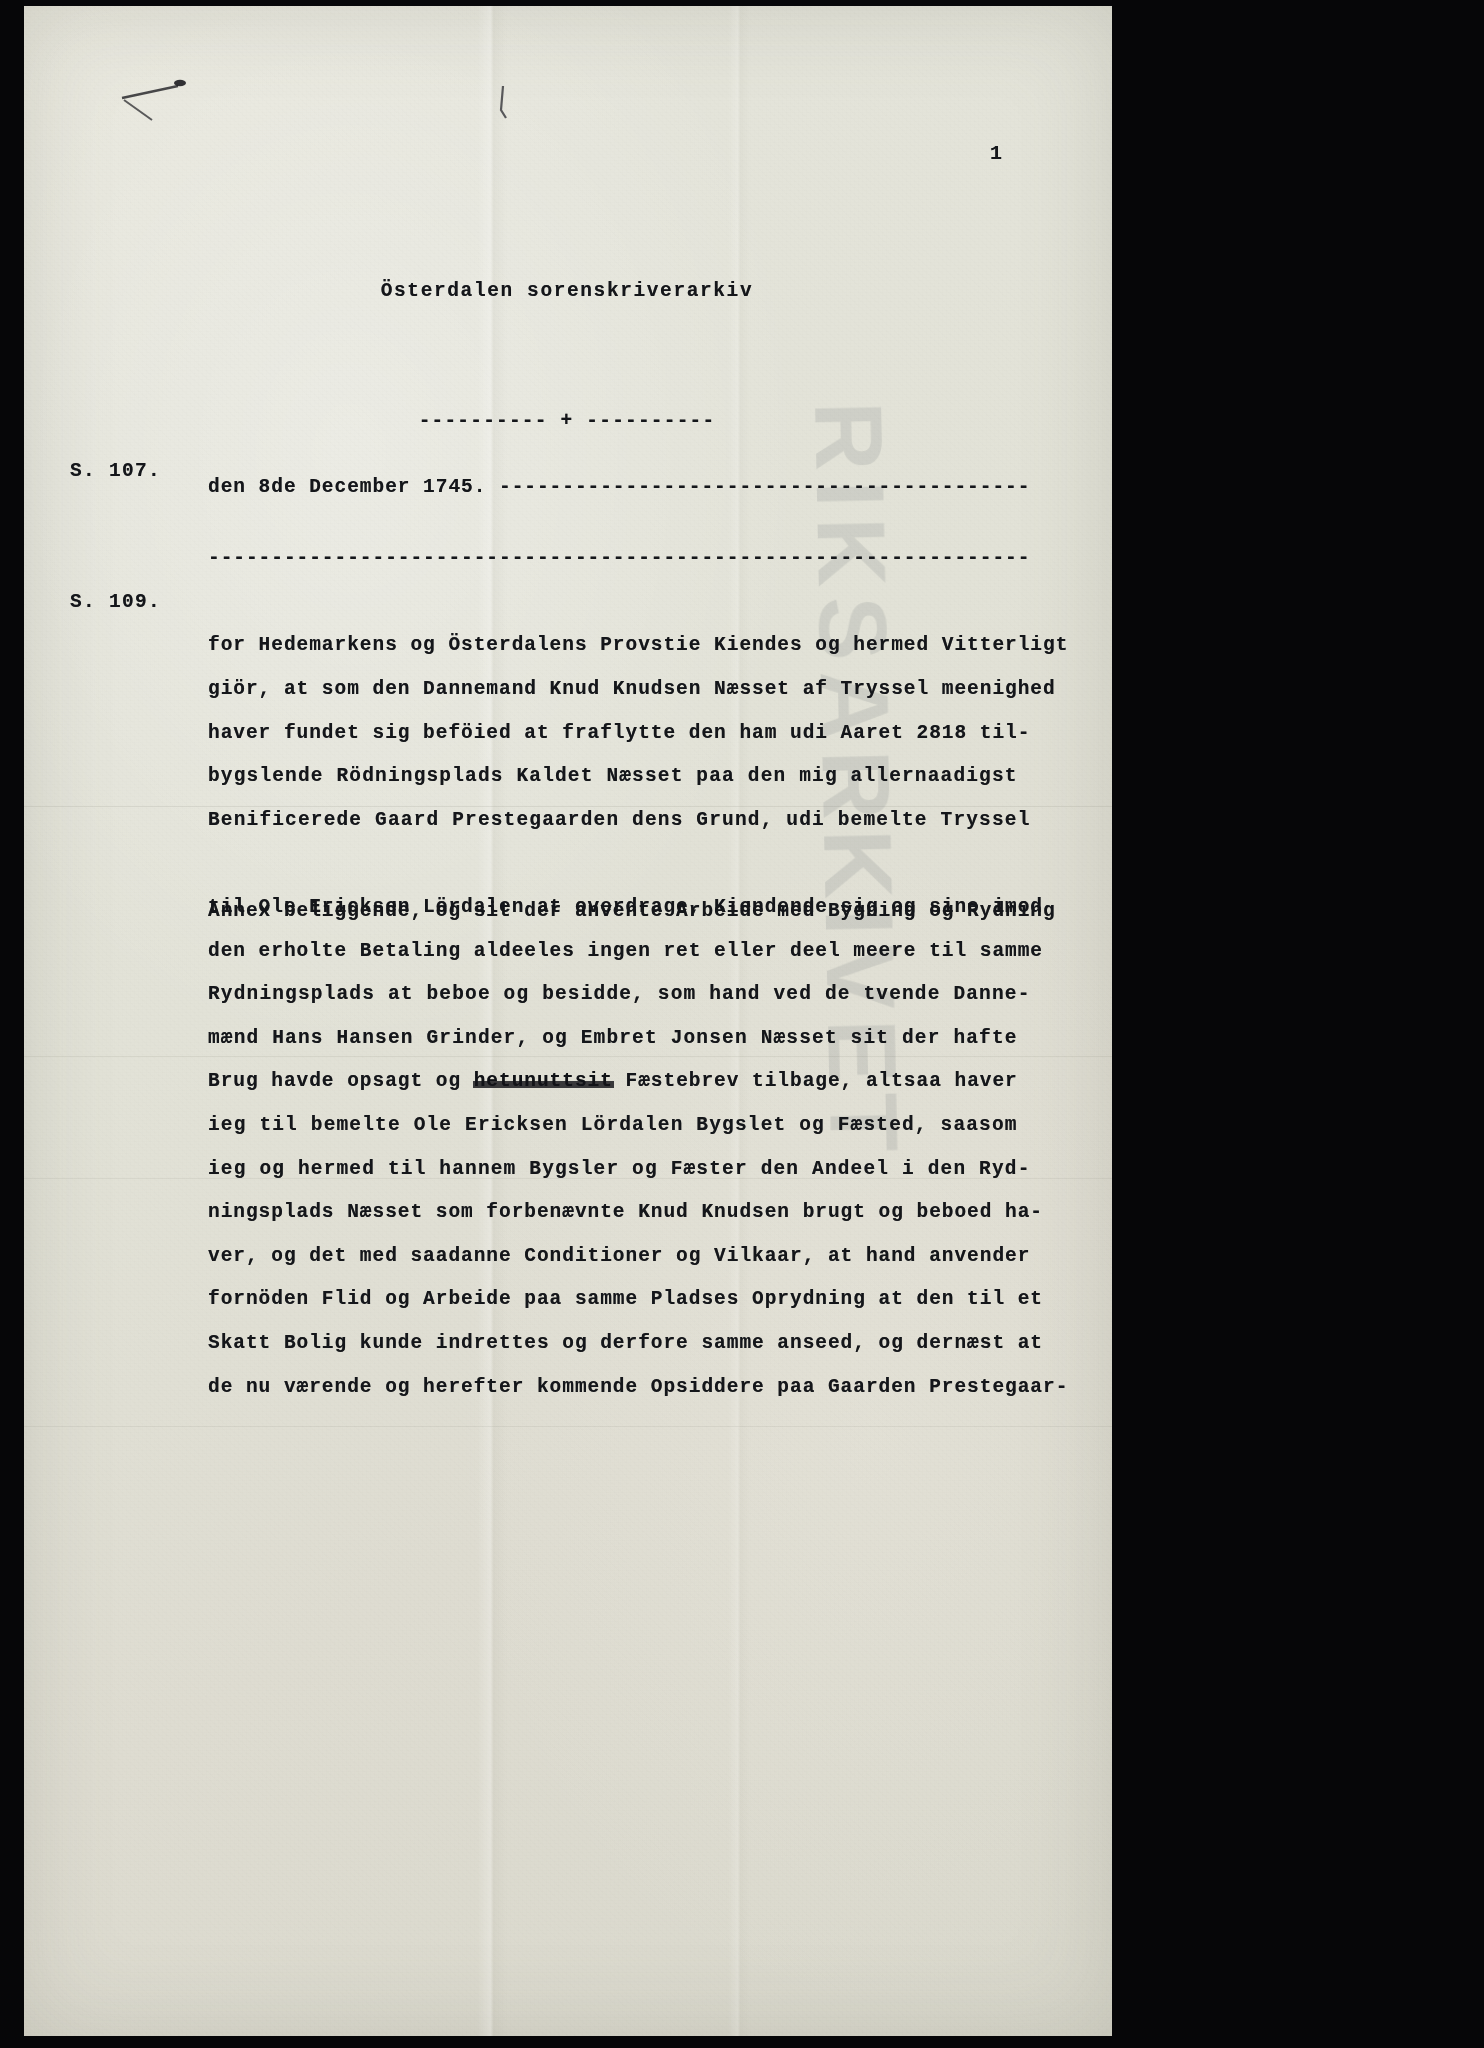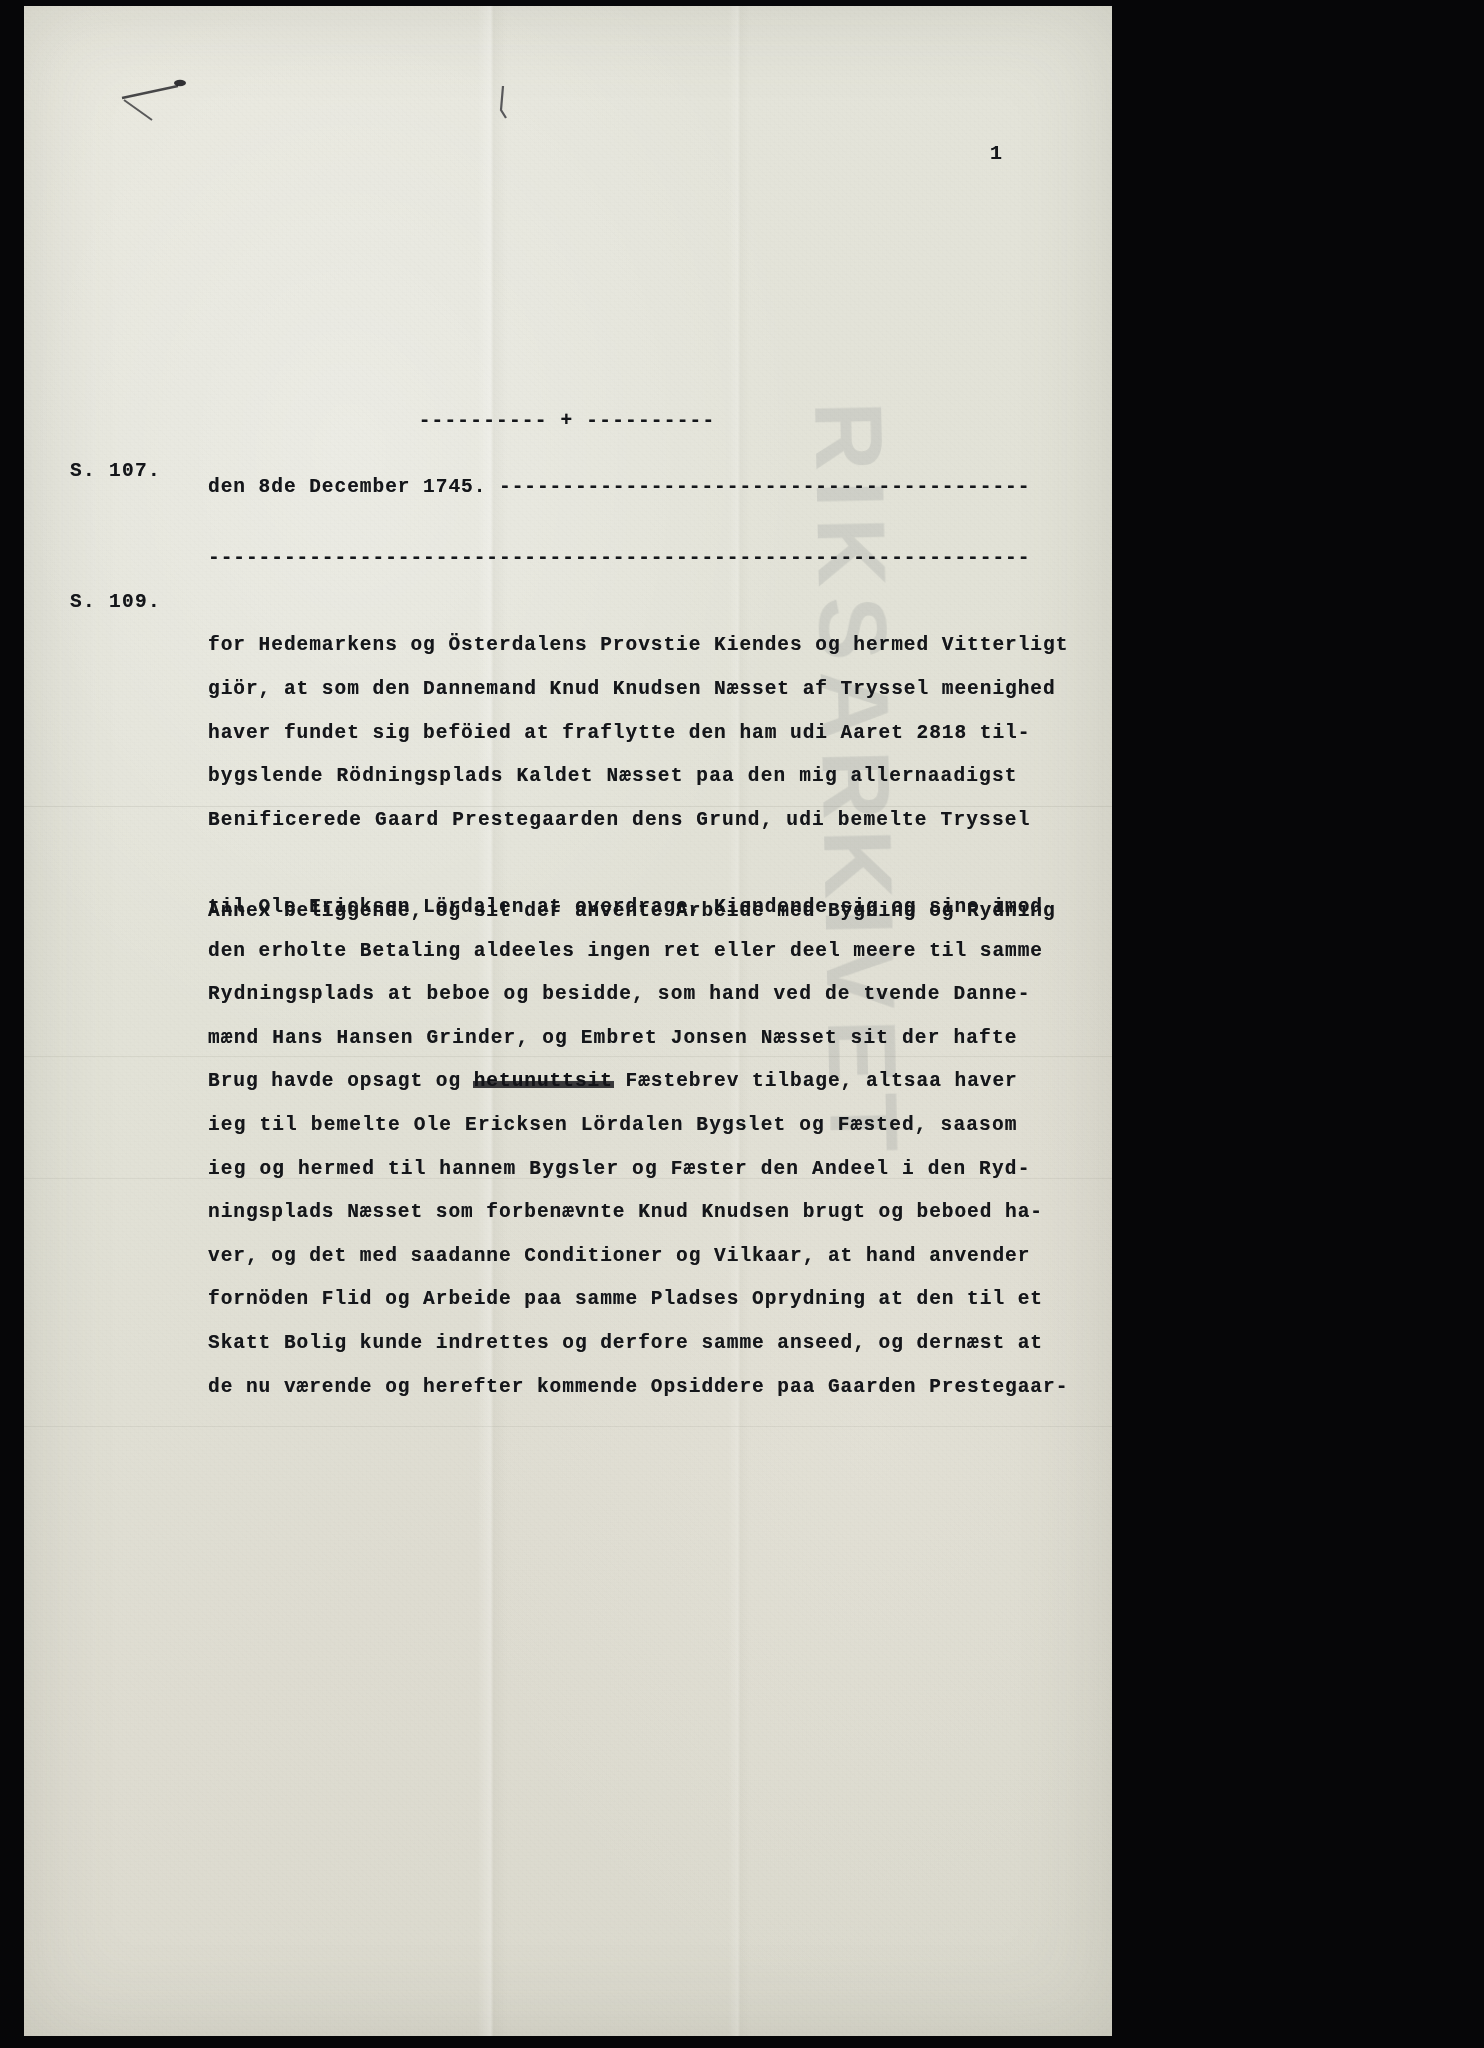--- a/index.html
+++ b/index.html
@@ -231,20 +231,21 @@
     </svg>
 
     <svg id="top-tick" viewBox="0 0 22 38">
       <path d="M11 2 L9 26 L14 34" stroke="#34343a" stroke-width="2.2" fill="none" opacity=".8"></path>
     </svg>
 
     <div id="typed">
 
       <div class="pageno">1</div>
 
+      <div class="hdr hdr-title">Österdalen sorenskriverarkiv</div>
       <div class="hdr hdr-rule">---------- + ----------</div>
 
       <div id="body-rows">
           <div class="row" style="top: 454px;"><span class="lbl">S. 107.</span></div>
           <div class="row" style="top: 470px; text-align: right;"><span class="txt wide">den 8de December 1745. ------------------------------------------</span></div>
           <div class="row" style="top: 541.2px;"><span class="txt wide">-----------------------------------------------------------------</span></div>
           <div class="row" style="top: 584.8px;"><span class="lbl">S. 109.</span></div>
           <div class="row" style="top: 628.4px;"><span class="txt wide">for Hedemarkens og Österdalens Provstie Kiendes og hermed Vitterligt</span></div>
           <div class="row" style="top: 672px;"><span class="txt wide">giör, at som den Dannemand Knud Knudsen Næsset af Tryssel meenighed</span></div>
           <div class="row" style="top: 715.6px;"><span class="txt wide">haver fundet sig beföied at fraflytte den ham udi Aaret 2818 til-</span></div>

